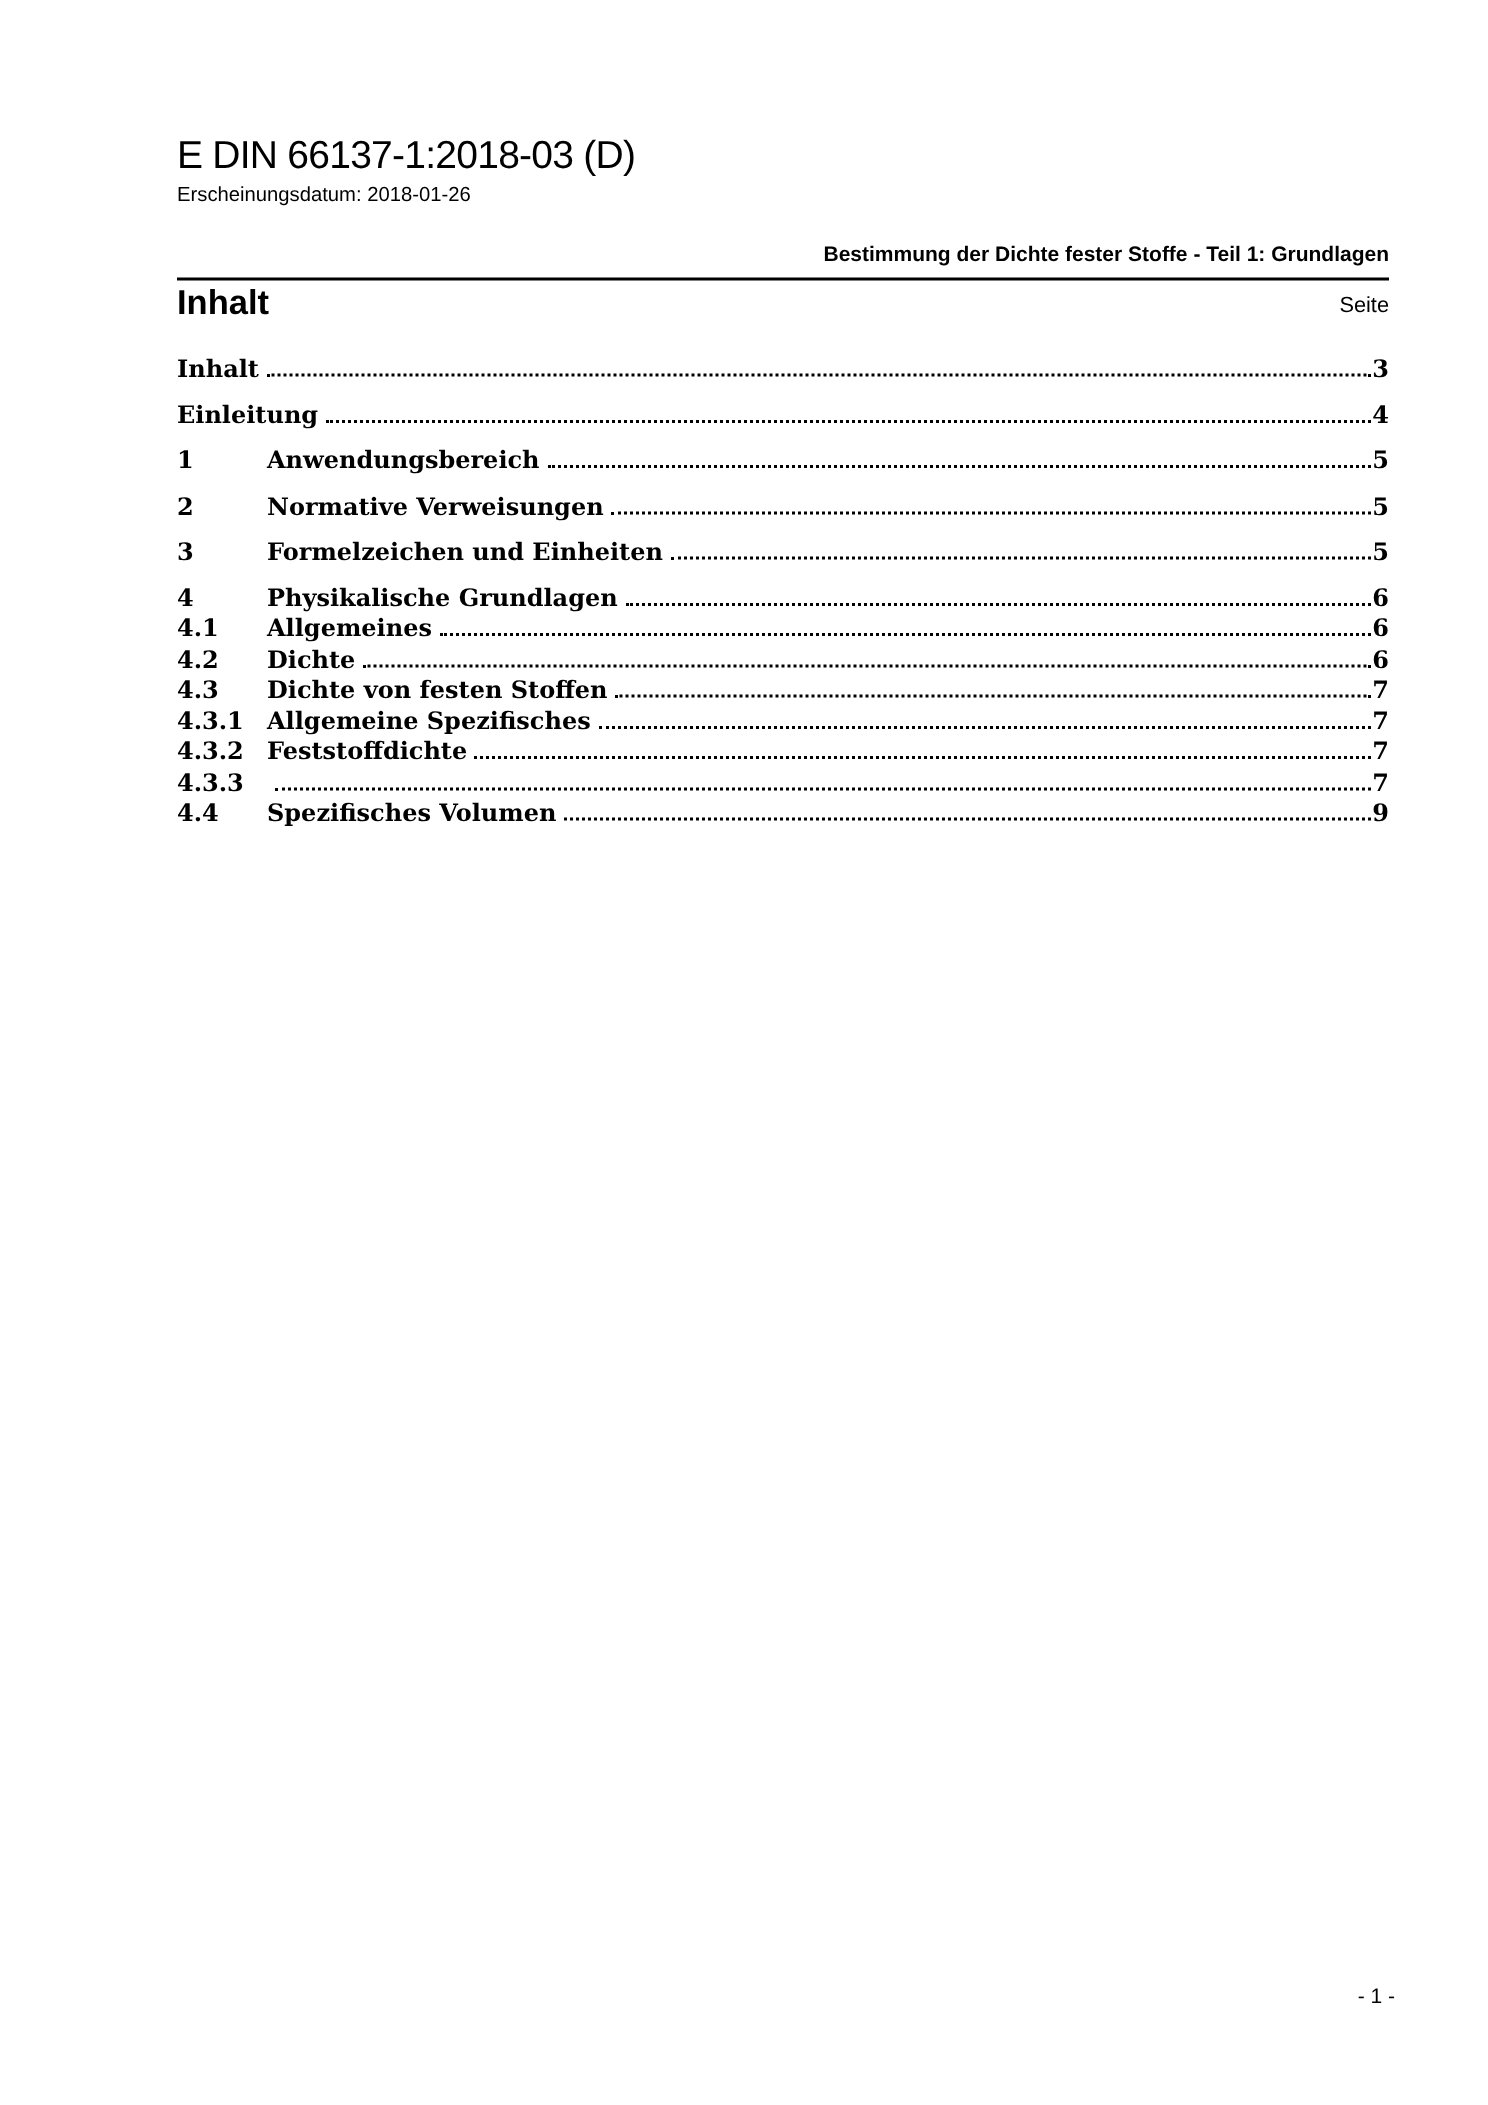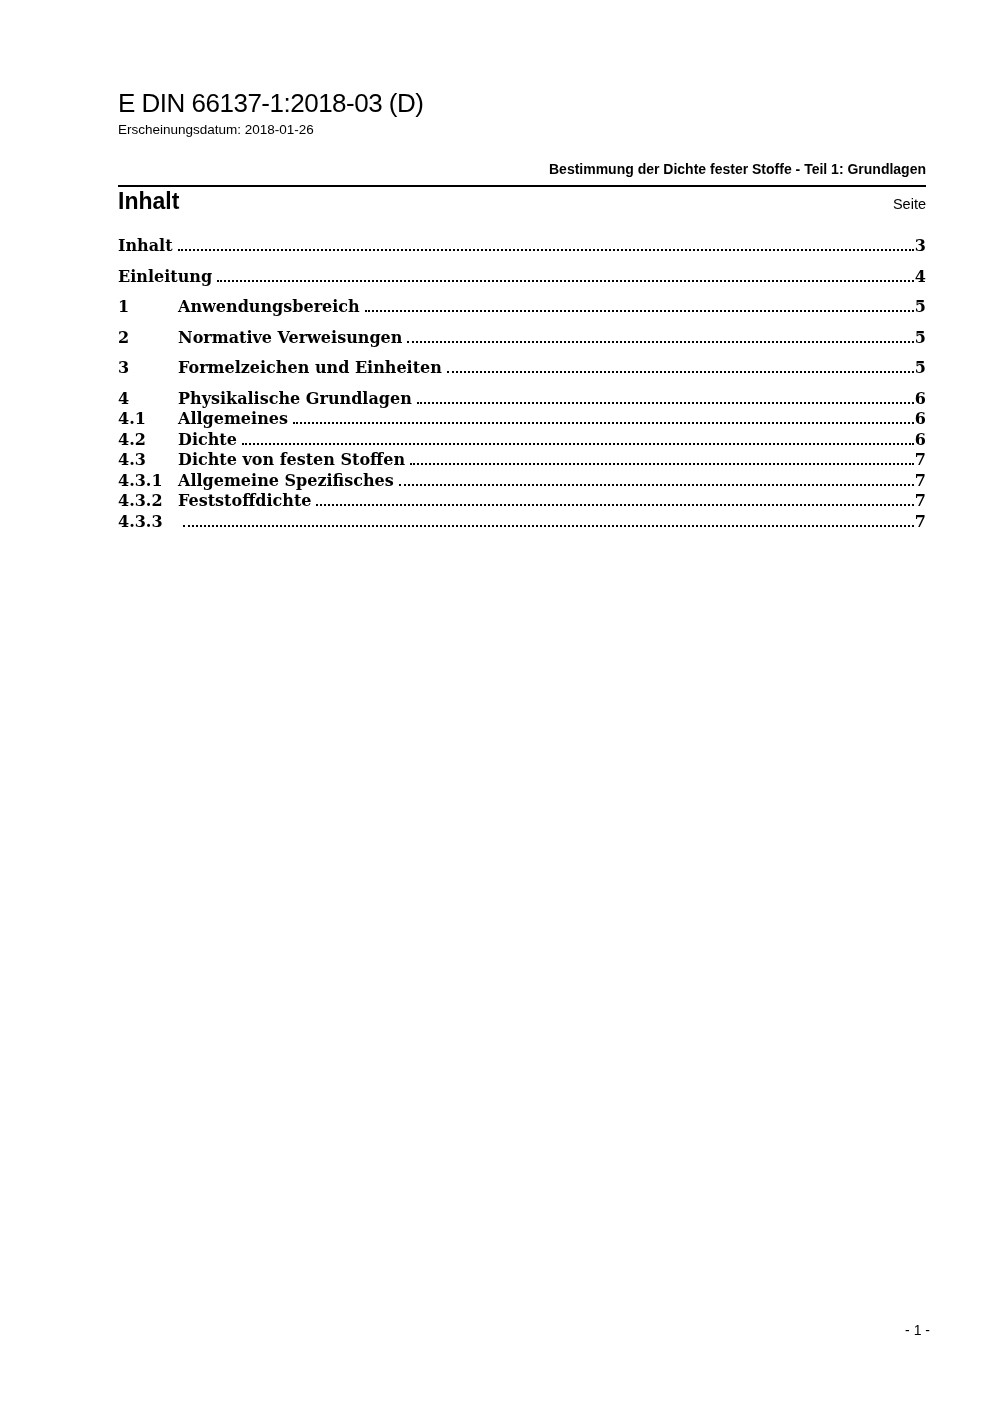--- a/index.html
+++ b/index.html
@@ -176,18 +176,24 @@
     <span class="toc-num">4.3.2</span>
     <span class="toc-title">Feststoffdichte</span>
     <span class="toc-leader"></span>
     <span class="toc-page">7</span>
   </div>
         <div class="toc-row">
     <span class="toc-num">4.3.3</span>
     <span class="toc-leader"></span>
     <span class="toc-page">7</span>
   </div>
+        <div class="toc-row">
+    <span class="toc-num">4.4</span>
+    <span class="toc-title">Spezifisches Volumen</span>
+    <span class="toc-leader"></span>
+    <span class="toc-page">9</span>
+  </div>
       </div>
 
   </div>
 
   <div class="page-footer">- 1 -</div>
 </div>
 
 </body></html>

